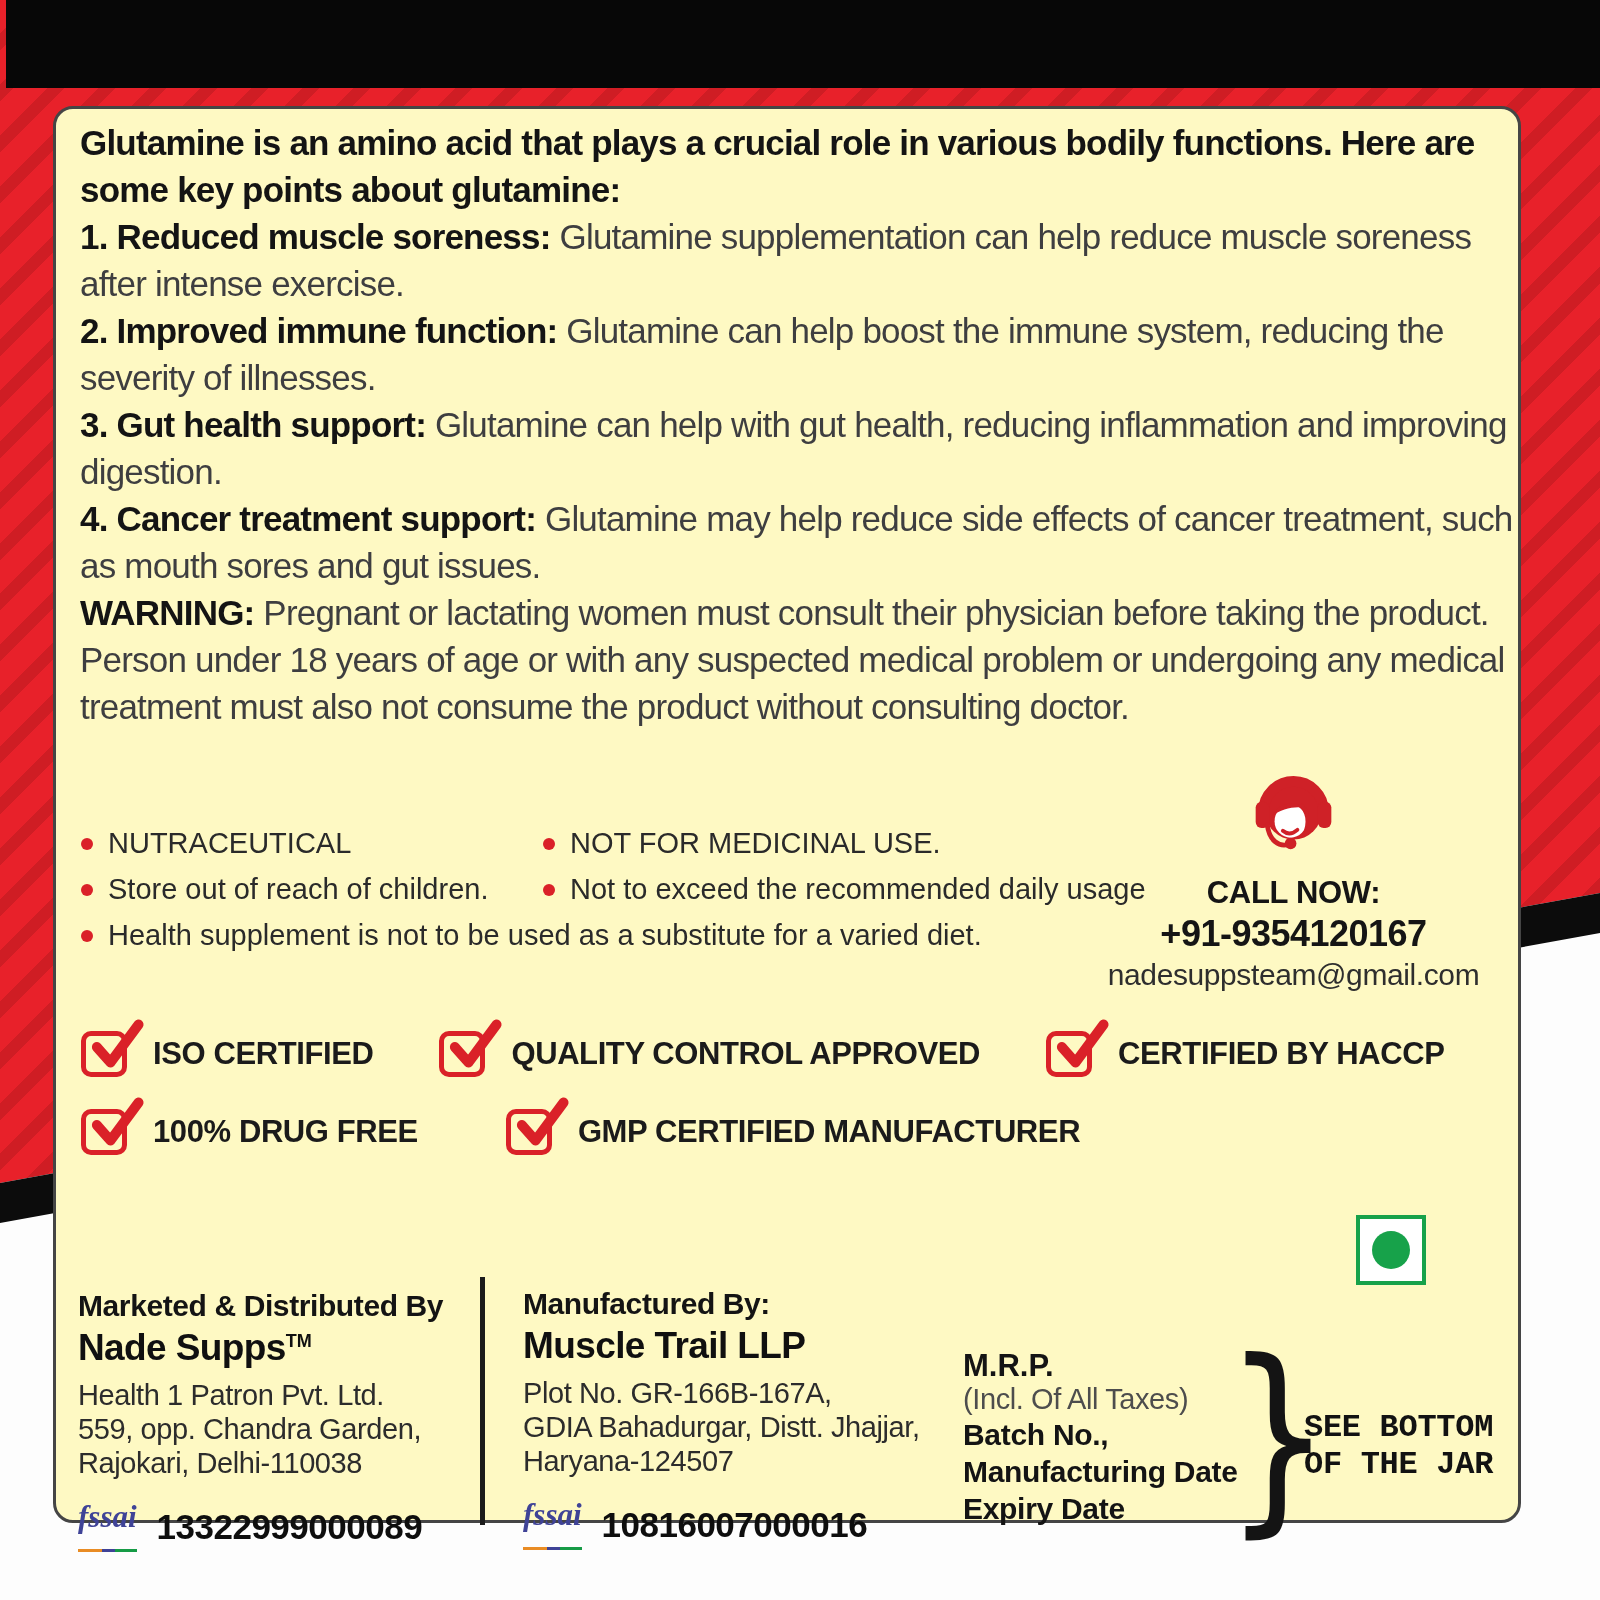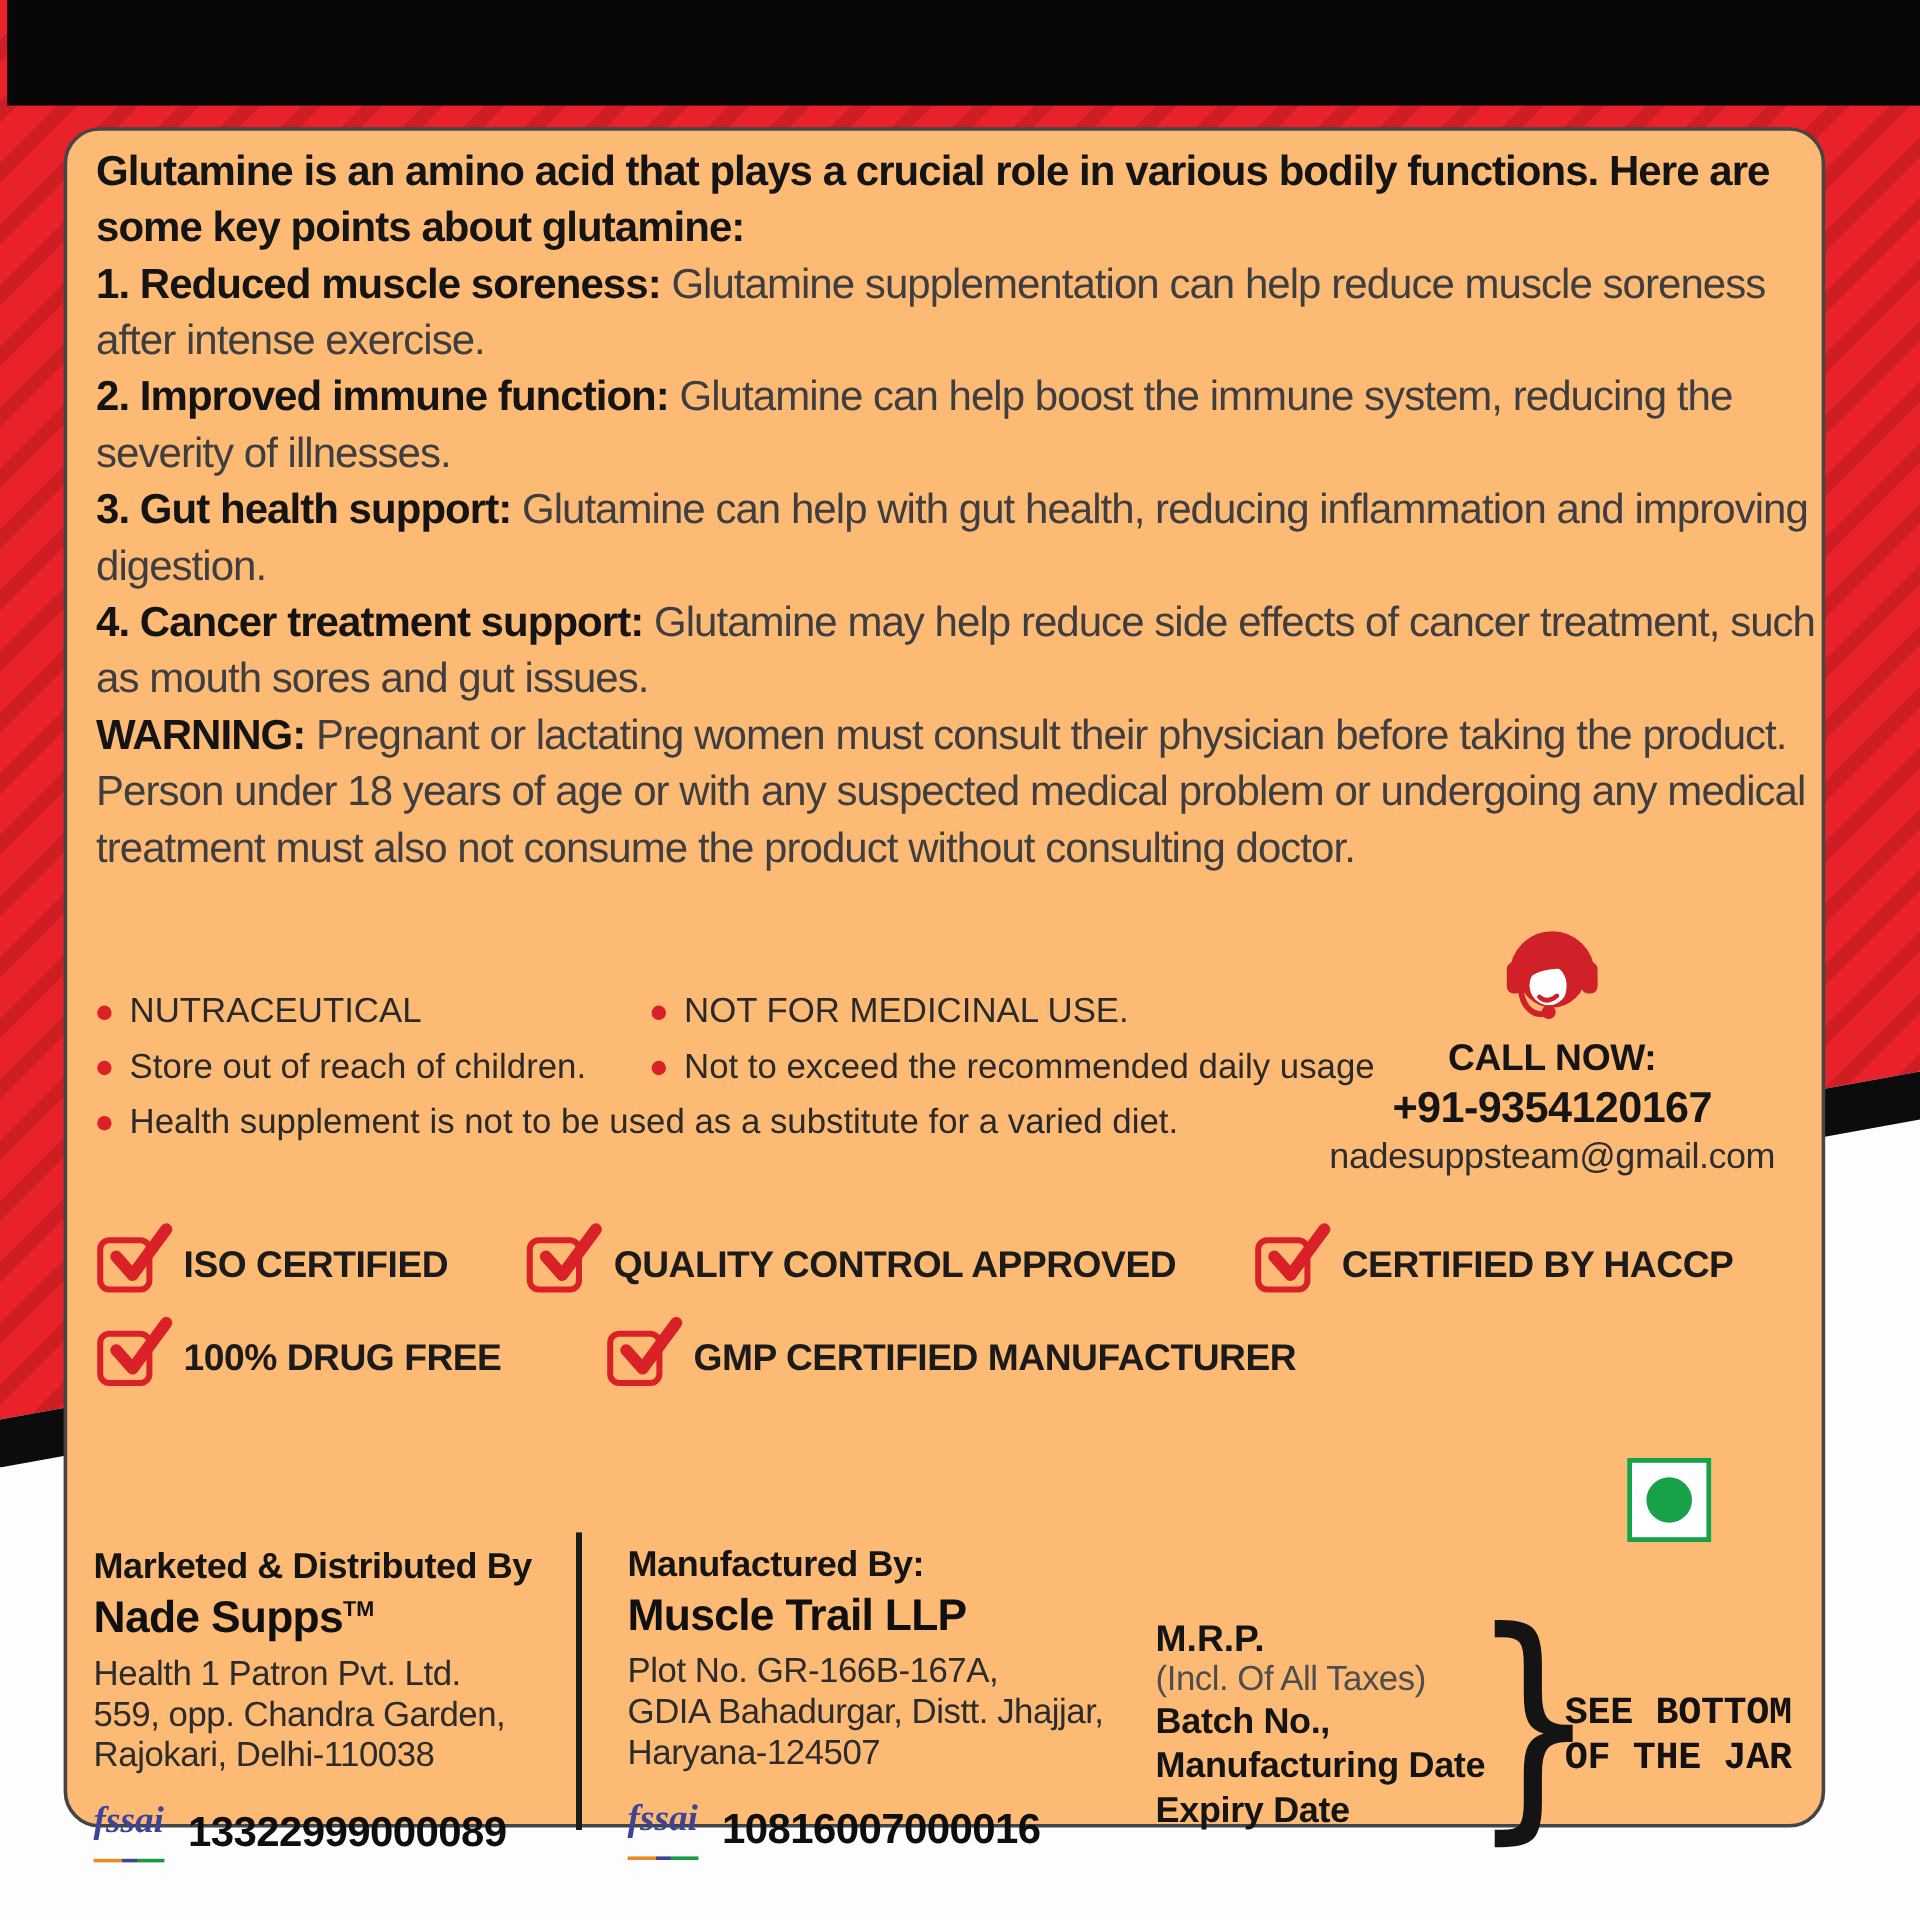--- a/index.html
+++ b/index.html
@@ -25,21 +25,21 @@
   }
   .black-band{
     position:absolute;left:0;top:0;width:1600px;height:1600px;background:#0c0c0c;
     clip-path:polygon(0 1183px,1600px 893px,1600px 933px,0 1223px);
   }
   .top-bar{position:absolute;left:6px;top:0;width:1594px;height:88px;background:#070707;}
 
   
   .card{
     position:absolute;left:53px;top:106px;width:1468px;height:1417px;
-    background:#fdba74;border:3px solid #454545;border-radius:30px;
+    background:#fef9c3;border:3px solid #454545;border-radius:20px;
     box-sizing:border-box;
   }
 
   
   .body-text{
     position:absolute;left:24px;top:10px;width:1436px;
     font-size:35px;line-height:47px;letter-spacing:-0.8px;color:var(--text-gray);
   }
   .body-text p{margin:0;}
   .body-text b{color:#141414;letter-spacing:-0.8px;}
@@ -47,21 +47,21 @@
   
   .notes{position:absolute;left:25px;top:718px;width:1100px;font-size:29px;color:#2a2a2a;}
   .note-row{display:flex;align-items:flex-start;margin-bottom:13px;}
   .note-cell{display:flex;align-items:center;}
   .note-cell.fixed{width:462px;}
   .dot{width:12px;height:12px;border-radius:50%;background:var(--accent-red);margin-right:15px;flex:0 0 auto;}
 
   
   .contact{position:absolute;left:1055px;top:652px;width:365px;display:flex;flex-direction:column;align-items:center;text-align:center;}
   .contact .headset{width:97px;height:97px;}
-  .contact .call{font-weight:bold;font-size:31px;margin-top:6px;letter-spacing:-0.3px;color:#151515;}
+  .contact .call{font-weight:bold;font-size:31px;margin-top:17px;letter-spacing:-0.3px;color:#151515;}
   .contact .phone{font-weight:bold;font-size:36px;letter-spacing:-0.5px;color:#151515;margin-top:2px;}
   .contact .email{font-size:30px;color:#2e2e2e;margin-top:3px;letter-spacing:-0.4px;}
 
   
   .cert-row{position:absolute;left:25px;display:flex;align-items:center;}
   .cert-row.r1{top:922px;column-gap:66px;}
   .cert-row.r2{top:1000px;column-gap:88px;}
   .cert-item{display:flex;align-items:center;column-gap:26px;}
   .checkbox{position:relative;width:46px;height:46px;border:5px solid var(--accent-red);border-radius:10px;box-sizing:border-box;flex:0 0 auto;}
   .checkbox svg{position:absolute;left:0px;top:-17px;width:58px;height:58px;overflow:visible;}

